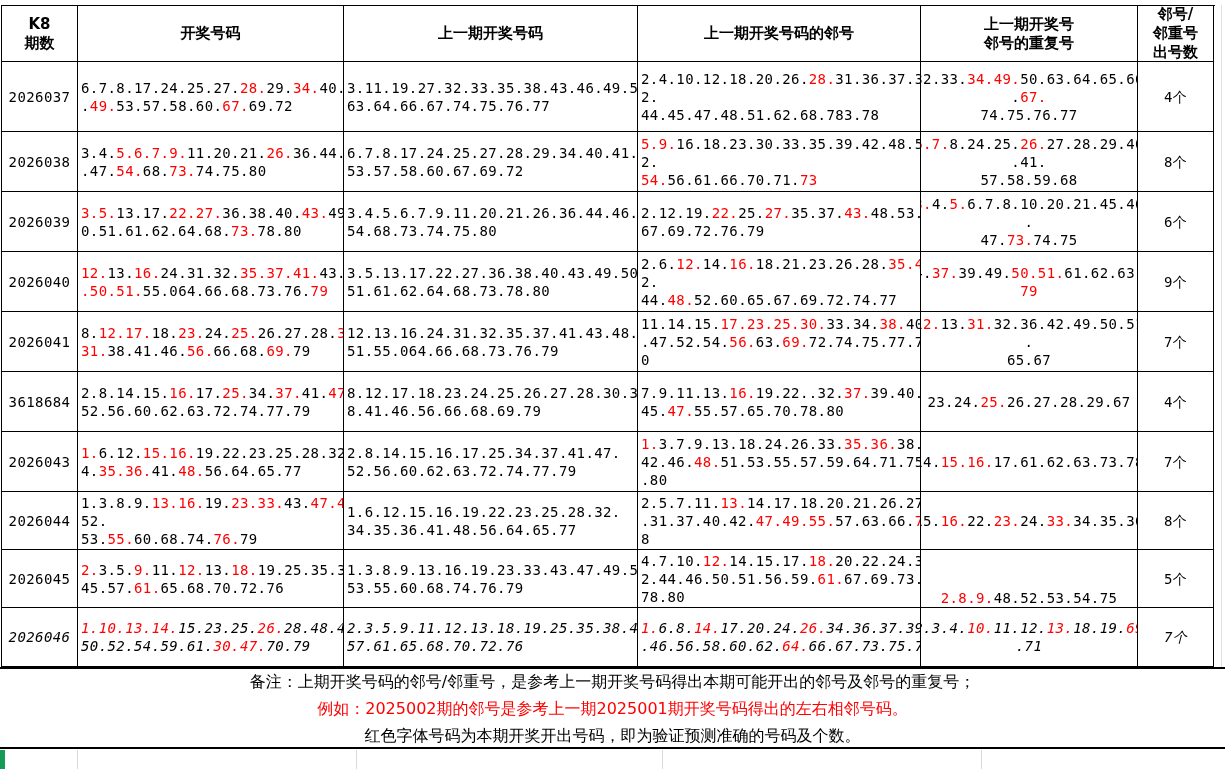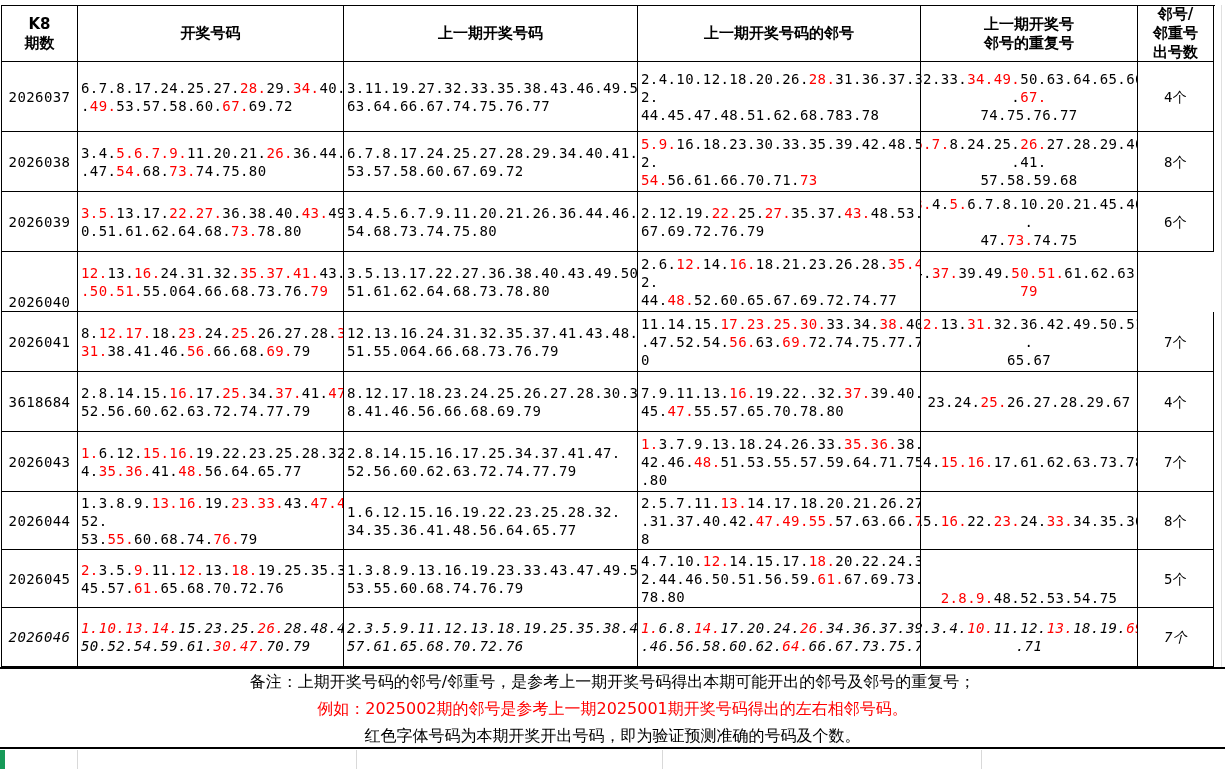--- a/index.html
+++ b/index.html
@@ -125,39 +125,42 @@
           <div class="cell cen" style="height: 100%;">
             <div class="cline"><span class="seg-r">3.</span><span class="seg-b">4.</span><span class="seg-r">5.</span><span class="seg-b">6.7.8.10.20.21.45.46</span></div>
             <div class="cline"><span class="seg-b">.</span></div>
             <div class="cline"><span class="seg-b">47.</span><span class="seg-r">73.</span><span class="seg-b">74.75</span></div>
           </div>
           <div class="cell cen" style="height: 100%;">
             <div class="cline">6个</div>
           </div>
         </div>
         <div class="trow" style="height: 60px;">
-          <div class="cell cen" style="height: 100%; justify-content: flex-end;">
+          <div class="cell cen" style="height: 100%;">
             <div class="cline">2026040</div>
           </div>
           <div class="cell lft" style="height: 100%;">
             <div class="cline"><span class="seg-r">12.</span><span class="seg-b">13.</span><span class="seg-r">16.</span><span class="seg-b">24.31.32.</span><span class="seg-r">35.37.41.</span><span class="seg-b">43.</span></div>
             <div class="cline"><span class="seg-r">.50.51.</span><span class="seg-b">55.064.66.68.73.76.</span><span class="seg-r">79</span></div>
           </div>
           <div class="cell lft" style="height: 100%;">
             <div class="cline"><span class="seg-b">3.5.13.17.22.27.36.38.40.43.49.50.</span></div>
             <div class="cline"><span class="seg-b">51.61.62.64.68.73.78.80</span></div>
           </div>
           <div class="cell lft" style="height: 100%;">
             <div class="cline"><span class="seg-b">2.6.</span><span class="seg-r">12.</span><span class="seg-b">14.</span><span class="seg-r">16.</span><span class="seg-b">18.21.23.26.28.</span><span class="seg-r">35.41.</span></div>
             <div class="cline"><span class="seg-b">2.</span></div>
             <div class="cline"><span class="seg-b">44.</span><span class="seg-r">48.</span><span class="seg-b">52.60.65.67.69.72.74.77</span></div>
           </div>
           <div class="cell cen" style="height: 100%;">
             <div class="cline"><span class="seg-b">4.</span><span class="seg-r">37.</span><span class="seg-b">39.49.</span><span class="seg-r">50.51.</span><span class="seg-b">61.62.63.</span></div>
             <div class="cline"><span class="seg-r">79</span></div>
+          </div>
+          <div class="cell cen" style="height: 100%;">
+            <div class="cline">9个</div>
           </div>
         </div>
         <div class="trow" style="height: 60px;">
           <div class="cell cen" style="height: 100%;">
             <div class="cline">2026041</div>
           </div>
           <div class="cell lft" style="height: 100%;">
             <div class="cline"><span class="seg-b">8.</span><span class="seg-r">12.17.</span><span class="seg-b">18.</span><span class="seg-r">23.</span><span class="seg-b">24.</span><span class="seg-r">25.</span><span class="seg-b">26.27.28.</span><span class="seg-r">30.</span></div>
             <div class="cline"><span class="seg-r">31.</span><span class="seg-b">38.41.46.</span><span class="seg-r">56.</span><span class="seg-b">66.68.</span><span class="seg-r">69.</span><span class="seg-b">79</span></div>
           </div>

